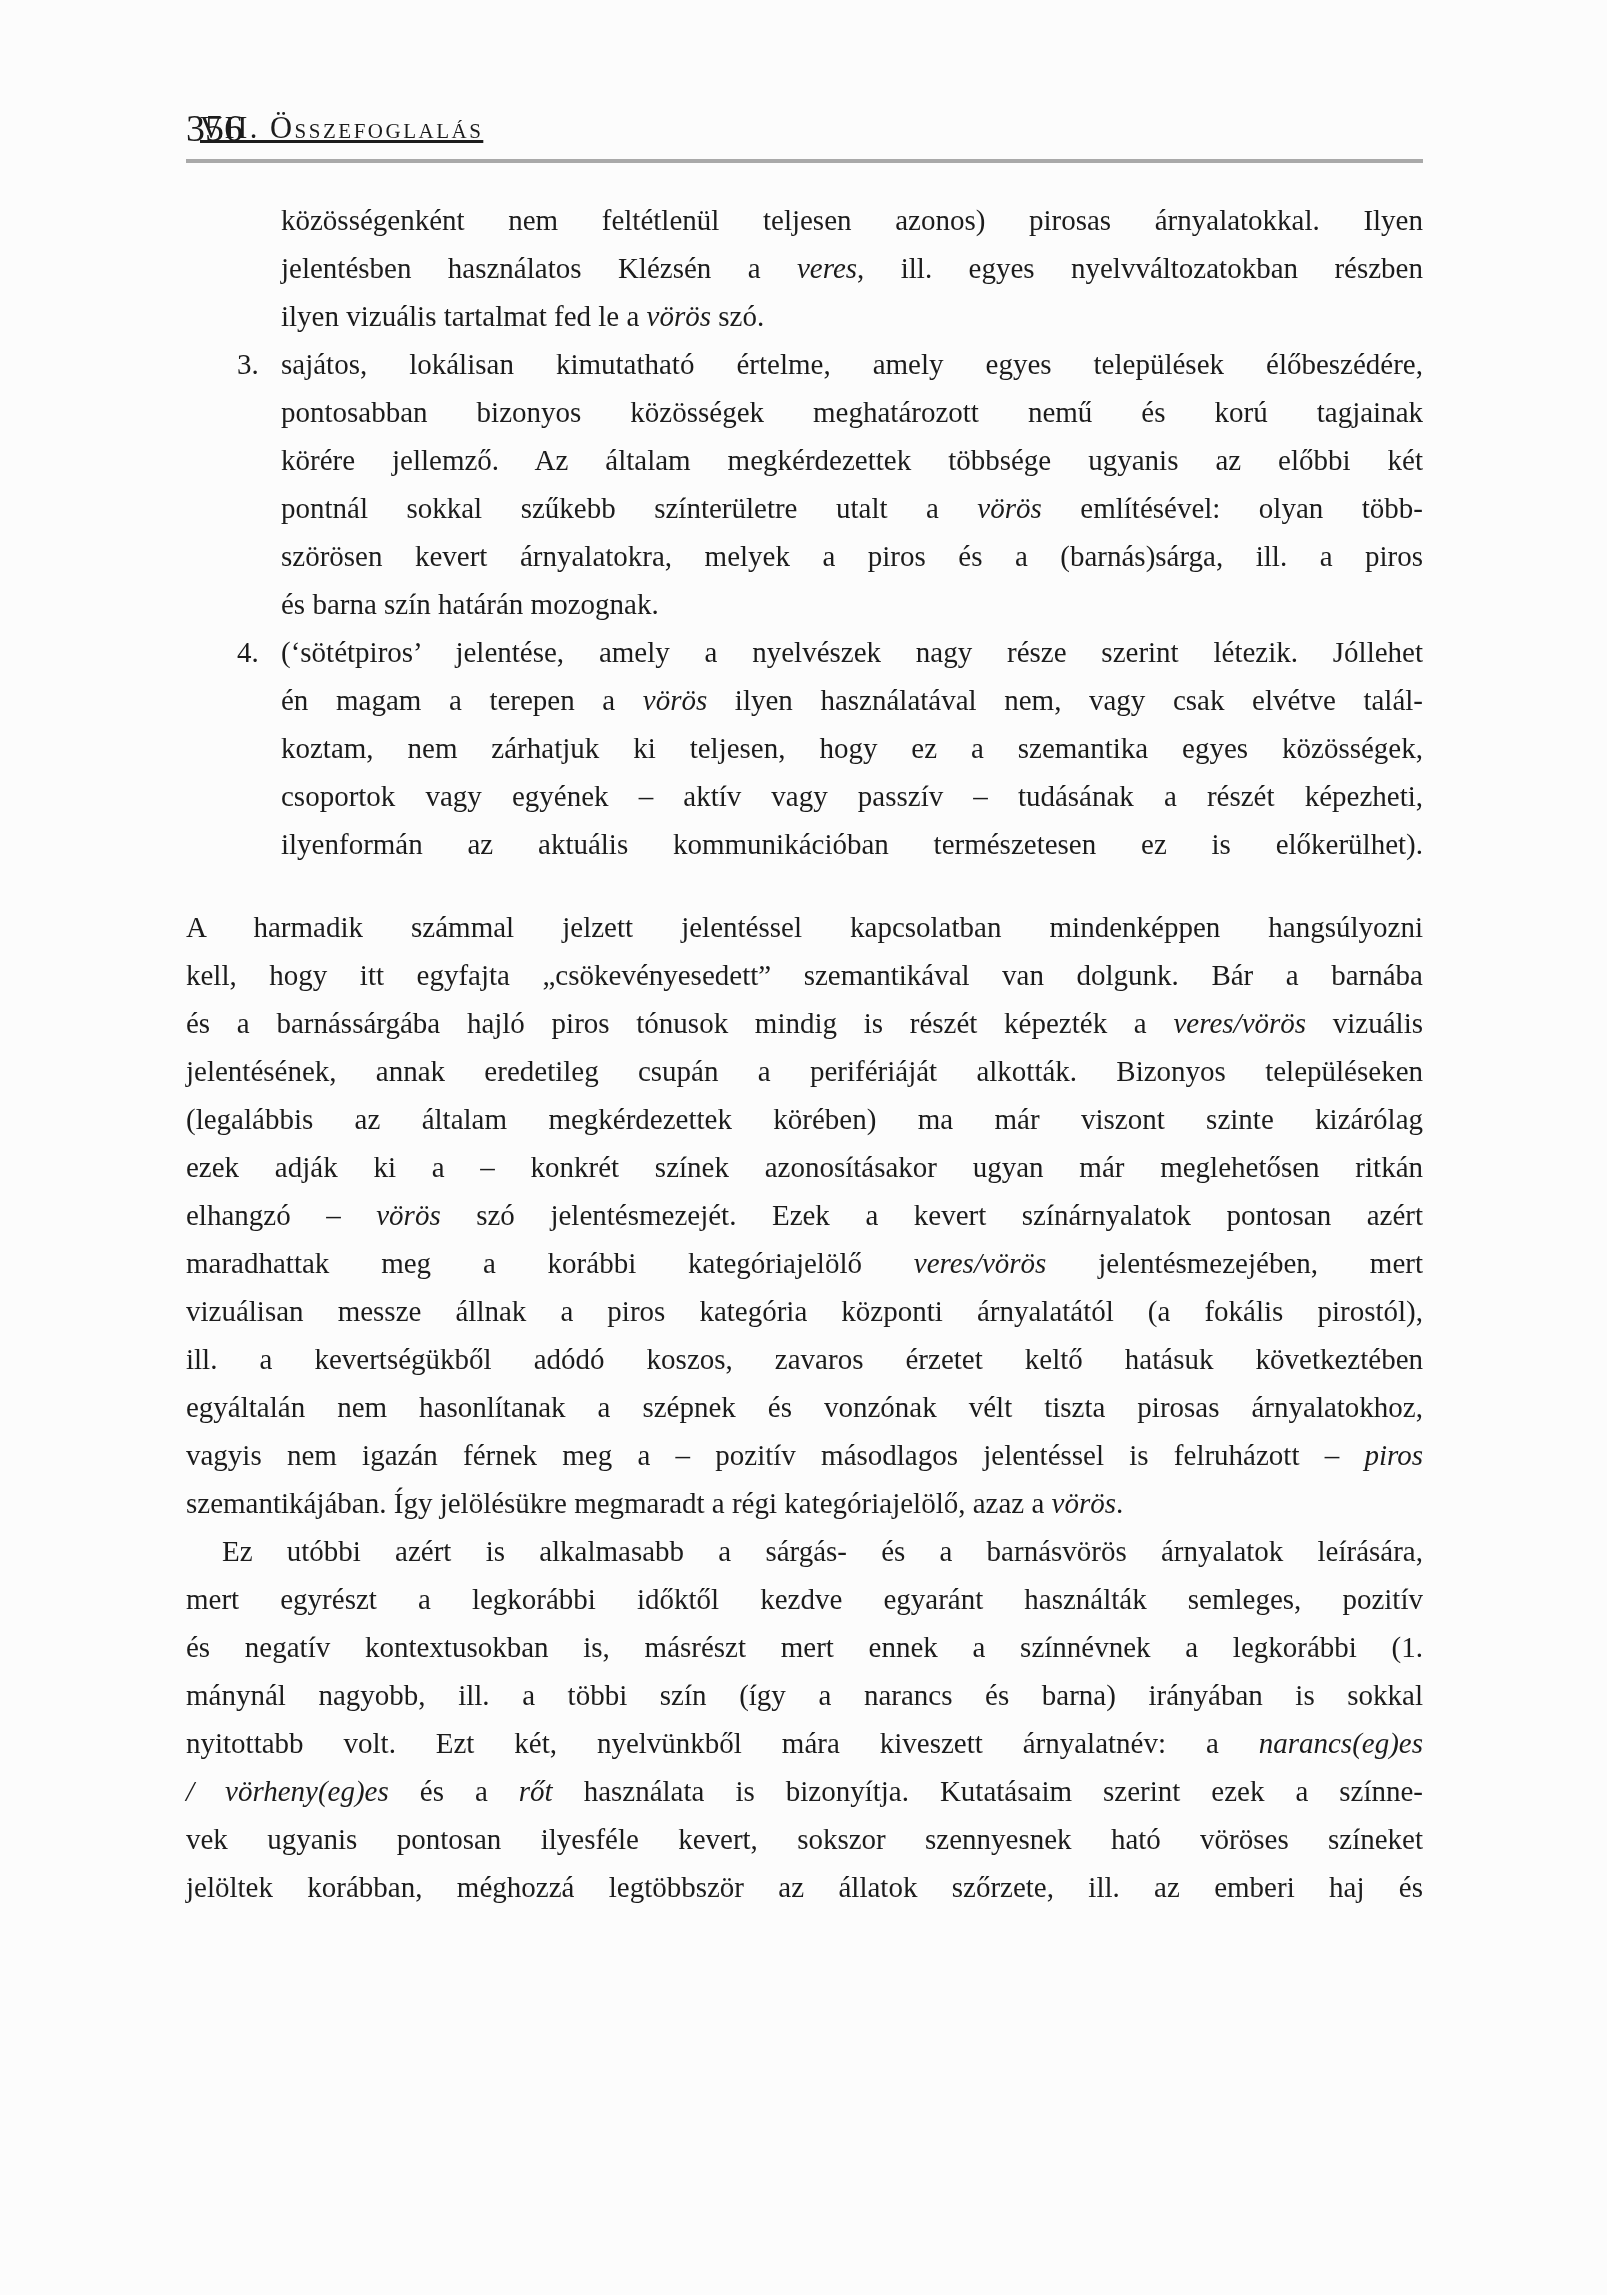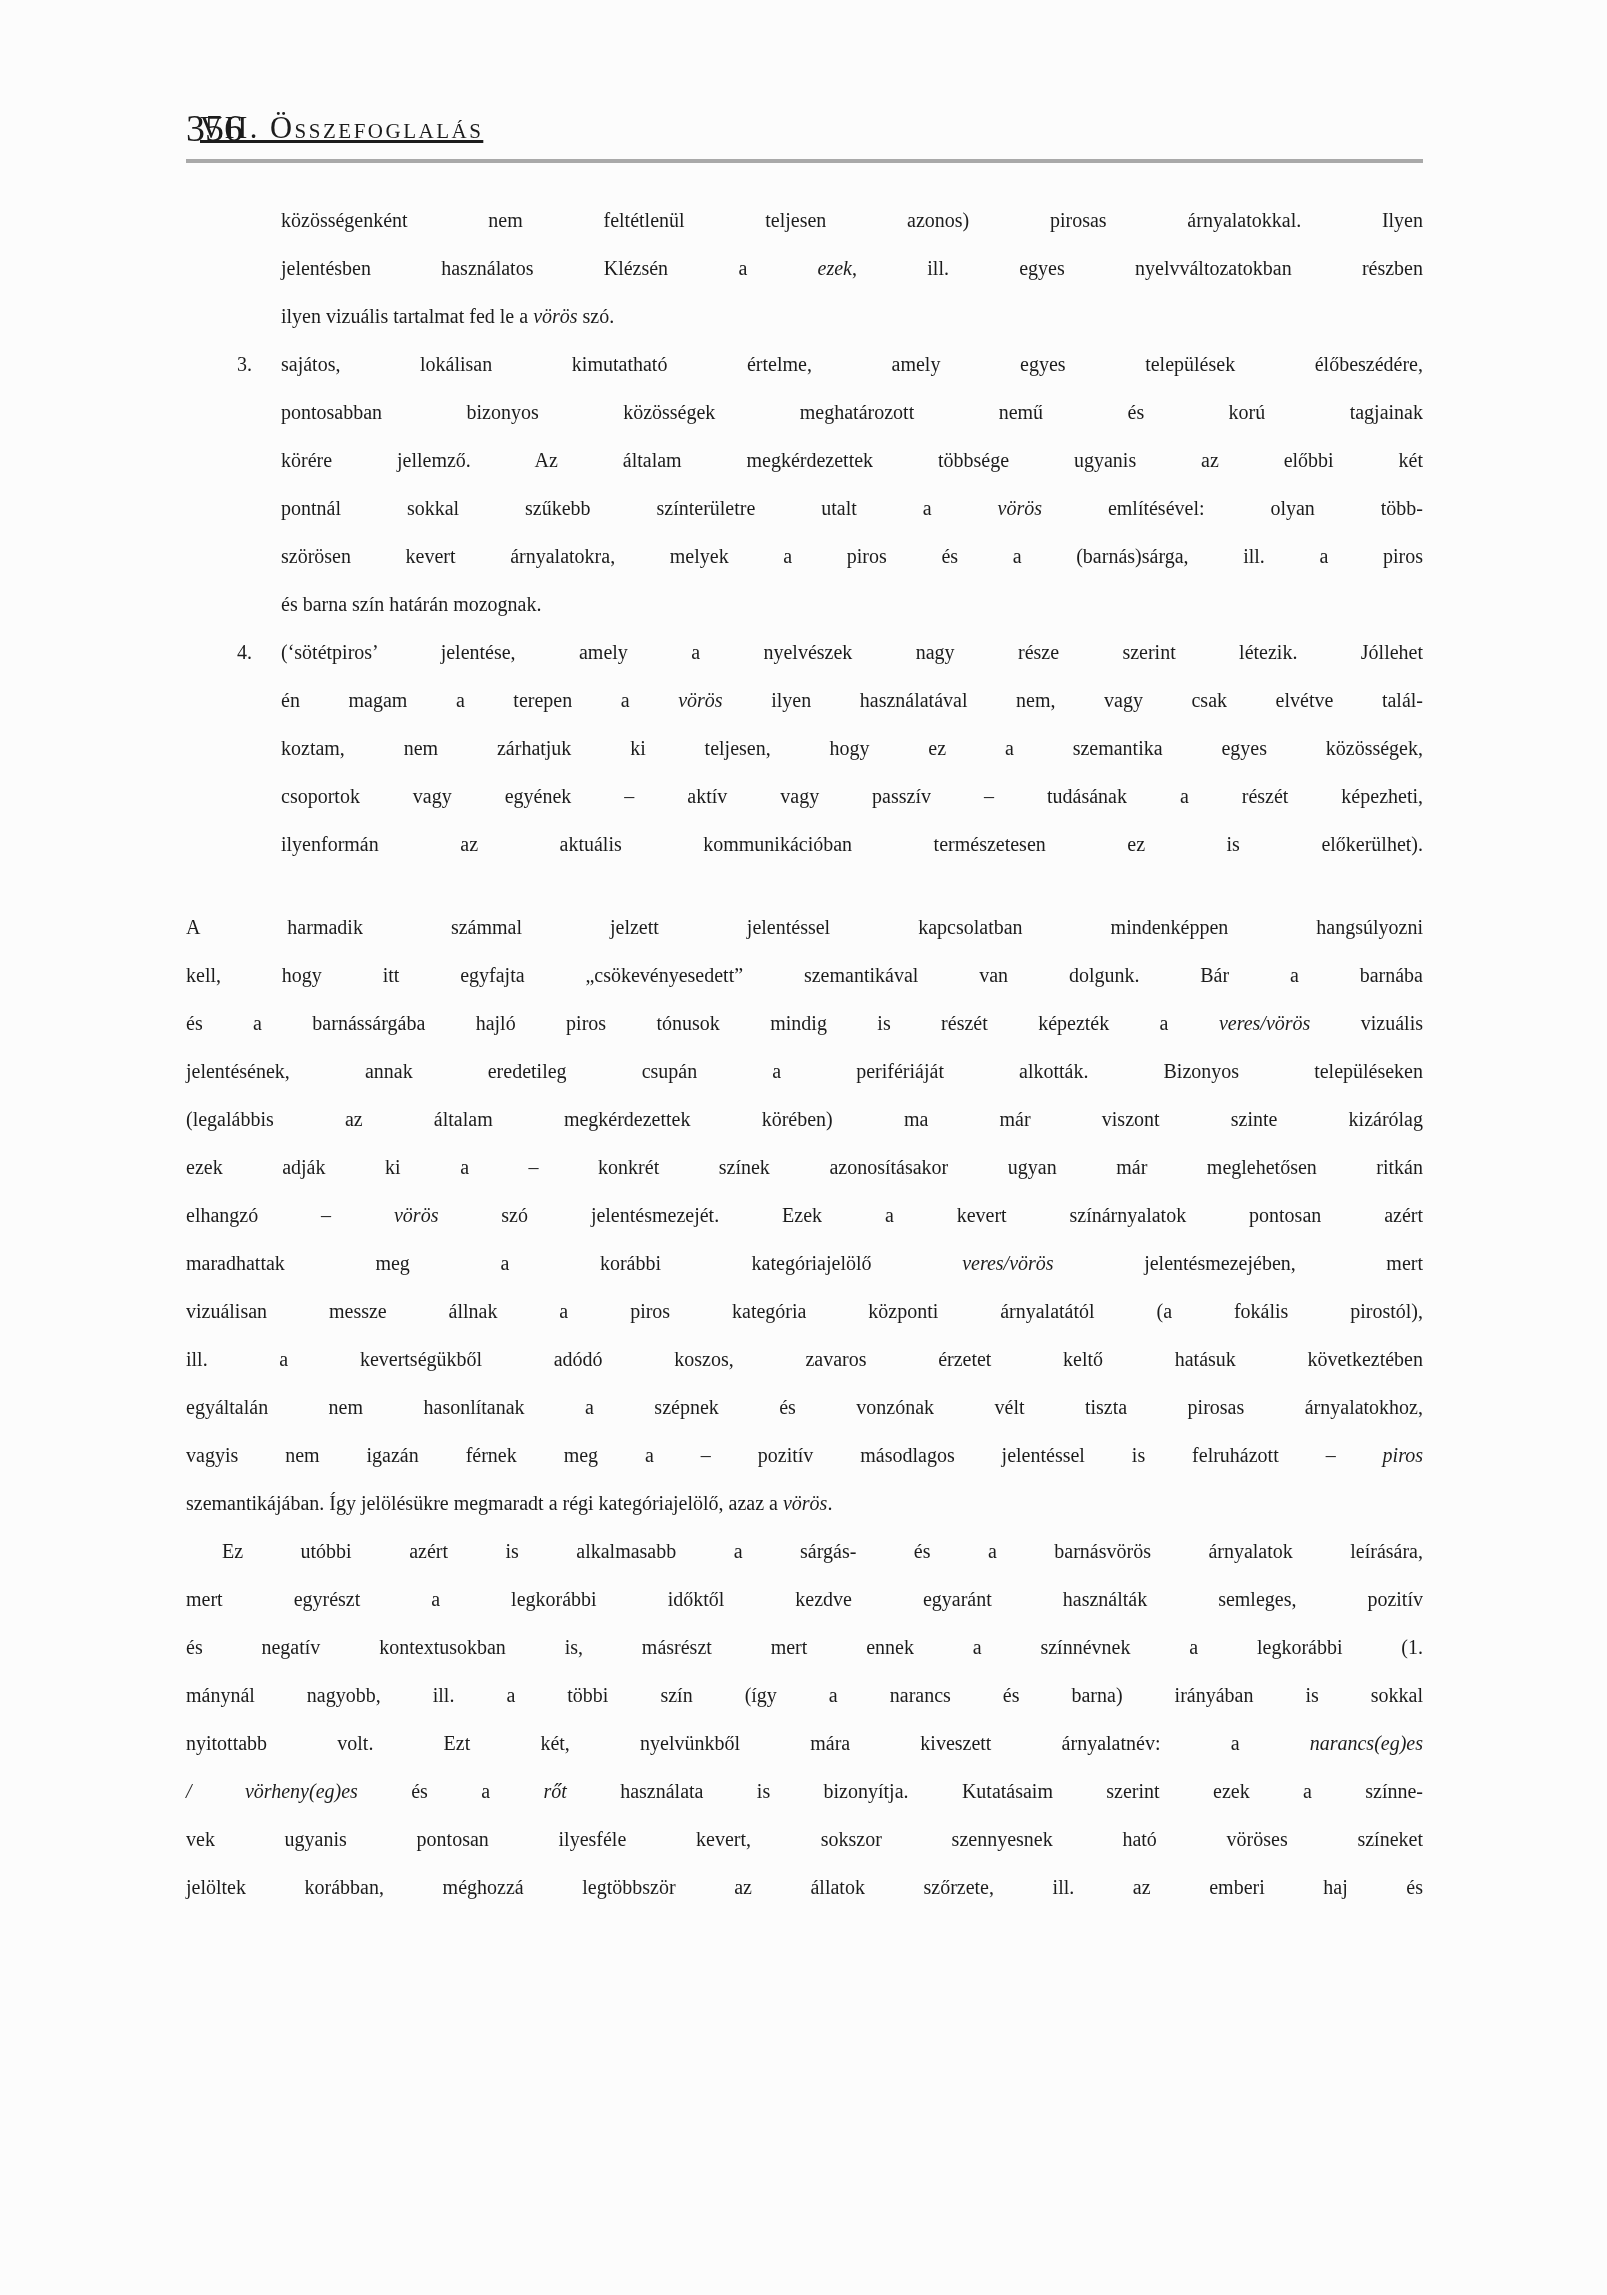--- a/index.html
+++ b/index.html
@@ -26,21 +26,21 @@
     font-variant:small-caps;
     letter-spacing:2.5px;
     font-size:30.5px;line-height:33px;text-decoration:underline;
   }
   .rule{
     position:absolute;left:186px;top:159px;width:1237px;height:4.1px;
     background:var(--rule);
   }
   .content{
     position:absolute;left:186px;top:196px;width:1237px;
-    font-size:20px;line-height:48px;
+    font-size:29px;line-height:48px;
   }
   .block{position:relative;}
   .block.hang,.block.item{padding-left:95px;}
   .marker{
     position:absolute;left:51px;top:0;
     line-height:48px;
   }
   .line{
     height:48px;line-height:48px;
     text-align:justify;
@@ -57,21 +57,21 @@
 
 <header>
   <div class="pagenum">356</div>
   <div class="runhead">VII. Összefoglalás</div>
   <div class="rule"></div>
 </header>
 
 <main class="content">
     <div class="block hang">
       <div class="line">közösségenként nem feltétlenül teljesen azonos) pirosas árnyalatokkal. Ilyen</div>
-      <div class="line">jelentésben használatos Klézsén a <em>ezek</em>, ill. egyes nyelvváltozatokban részben</div>
+      <div class="line">jelentésben használatos Klézsén a <em>veres</em>, ill. egyes nyelvváltozatokban részben</div>
       <div class="line last">ilyen vizuális tartalmat fed le a <em>vörös</em> szó.</div>
     </div>
     <div class="block item">
       <span class="marker">3.</span>
       <div class="line">sajátos, lokálisan kimutatható értelme, amely egyes települések élőbeszédére,</div>
       <div class="line">pontosabban bizonyos közösségek meghatározott nemű és korú tagjainak</div>
       <div class="line">körére jellemző. Az általam megkérdezettek többsége ugyanis az előbbi két</div>
       <div class="line">pontnál sokkal szűkebb színterületre utalt a <em>vörös</em> említésével: olyan több-</div>
       <div class="line">szörösen kevert árnyalatokra, melyek a piros és a (barnás)sárga, ill. a piros</div>
       <div class="line last">és barna szín határán mozognak.</div>

